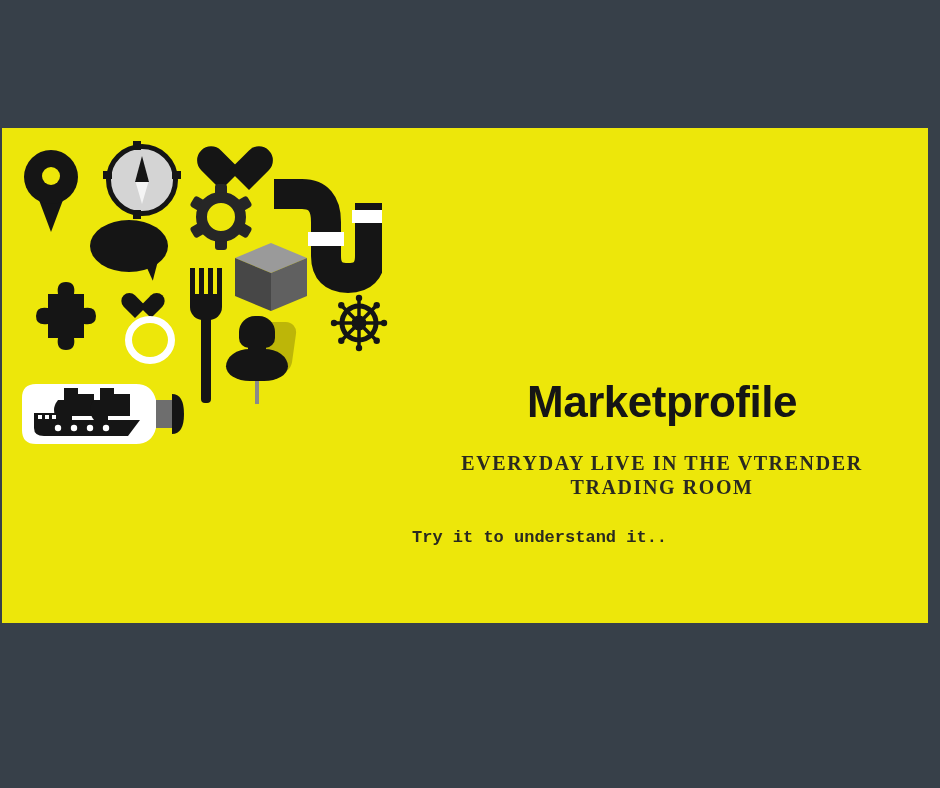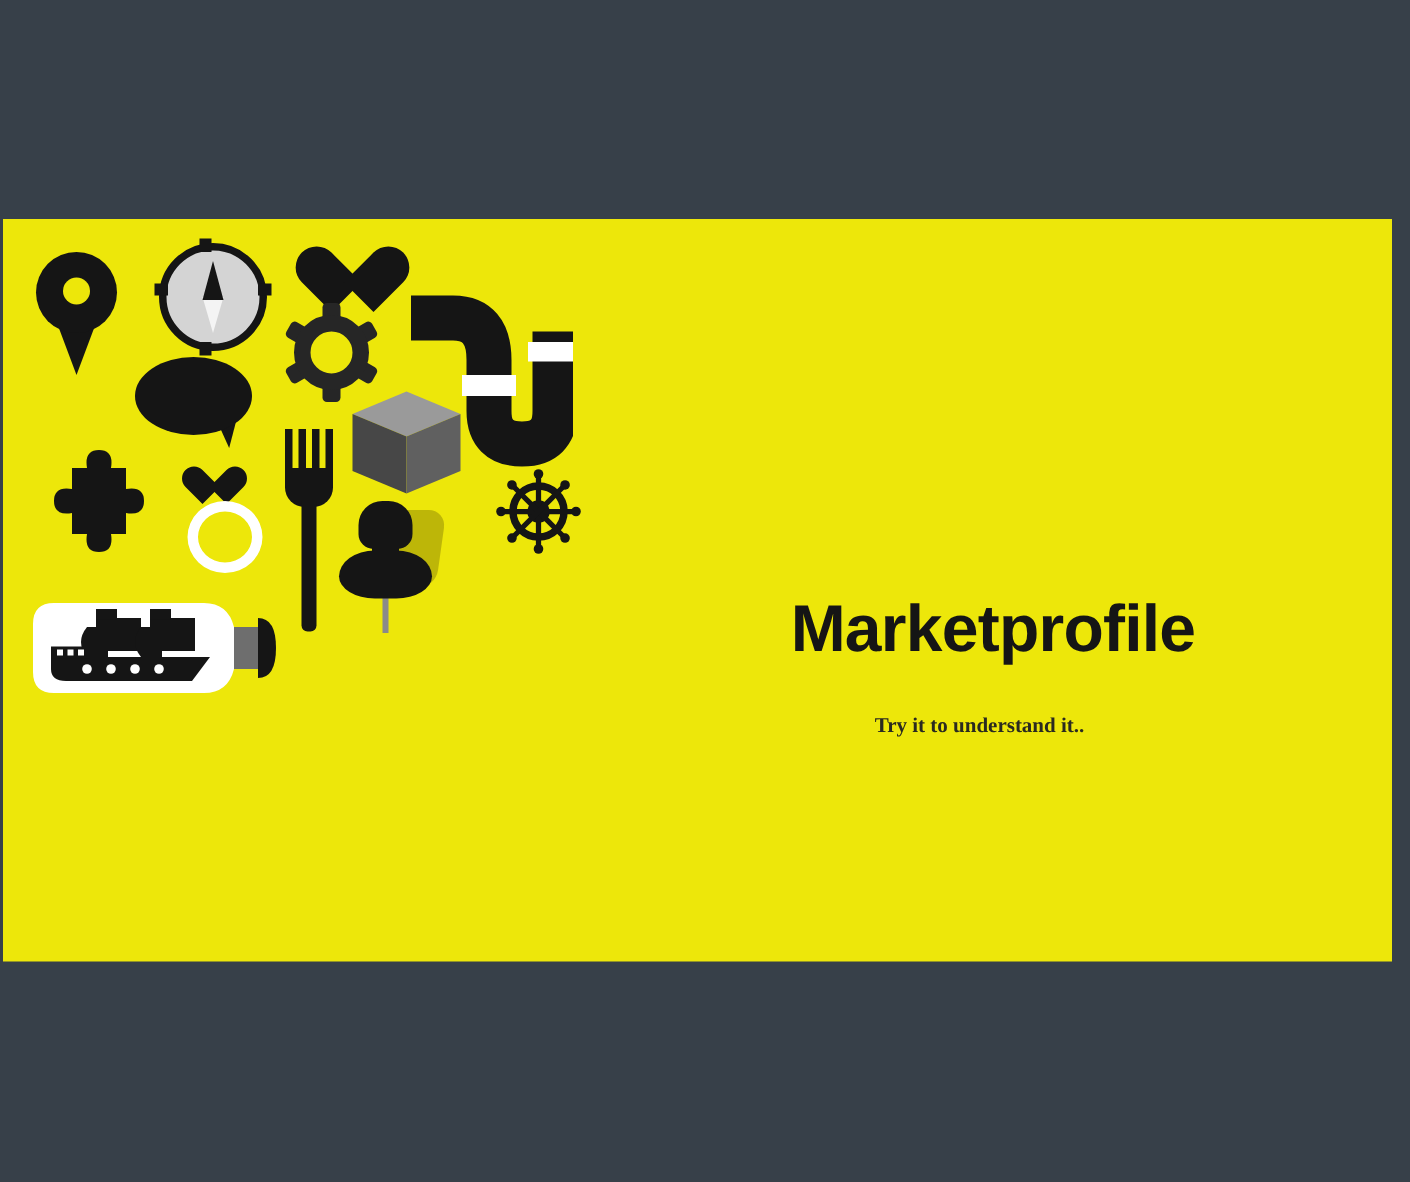--- a/index.html
+++ b/index.html
@@ -13,21 +13,21 @@
     height: 788px;
     overflow: hidden;
     background: #374049;
     font-family: "Liberation Sans", sans-serif;
   }
 
   
   #banner {
     position: absolute;
     left: 2px;
-    top: 146px;
+    top: 128px;
     width: 926px;
     height: 495px;
     background: #ede70a;
     overflow: hidden;
   }
 
   
   #icon-collage {
     position: absolute;
     left: 0px;
@@ -219,24 +219,24 @@
     font-family: "Liberation Serif", serif;
     font-weight: bold;
     font-size: 20px;
     line-height: 1.22;
     letter-spacing: 1.6px;
     text-align: center;
     margin: 20px 0 0 0;
   }
   #tagline {
     color: #2a2a20;
-    font-family: Liberation Serif, serif;
+    font-family: Liberation Mono, monospace;
     font-weight: bold;
-    font-size: 14px;
-    text-align: center;
+    font-size: 17px;
+    text-align: left;
     margin: 28px 18px 0 0;
   }
 </style>
 </head>
 <body>
 
 <div id="screenshot">
 
   <div id="banner">
 
@@ -375,17 +375,21 @@
           </g>
         </svg>
       </div>
 
     </div>
 
     <div id="text-block">
       <div id="headline">
         <div>Marketprofile</div>
       </div>
+      <div id="subtitle">
+        <div>EVERYDAY LIVE IN THE VTRENDER</div>
+        <div>TRADING ROOM</div>
+      </div>
       <div id="tagline">Try it to understand it..</div>
     </div>
 
   </div>
 </div>
 
 </body></html>

